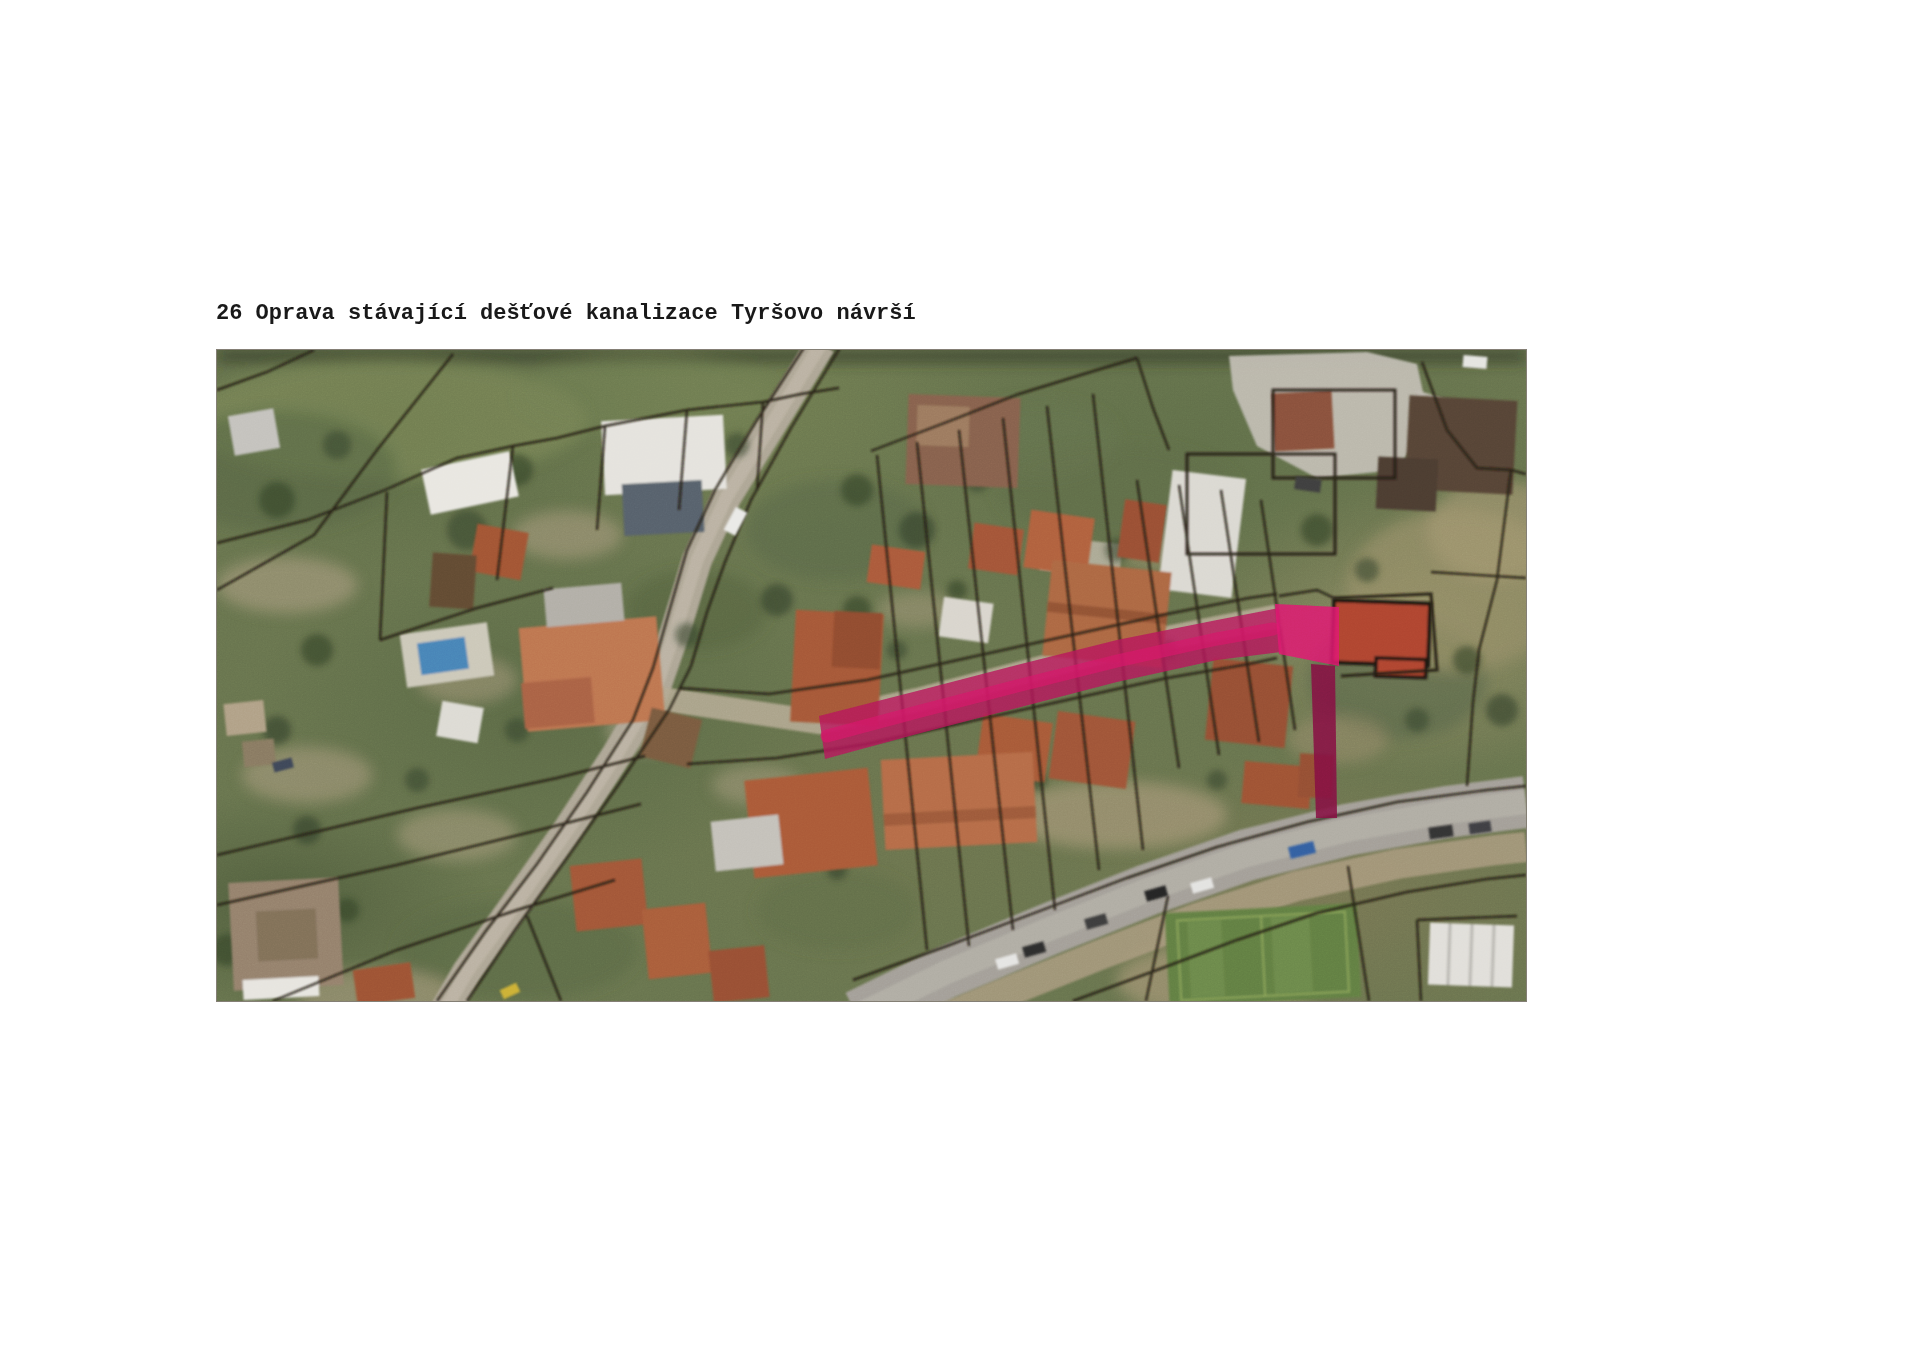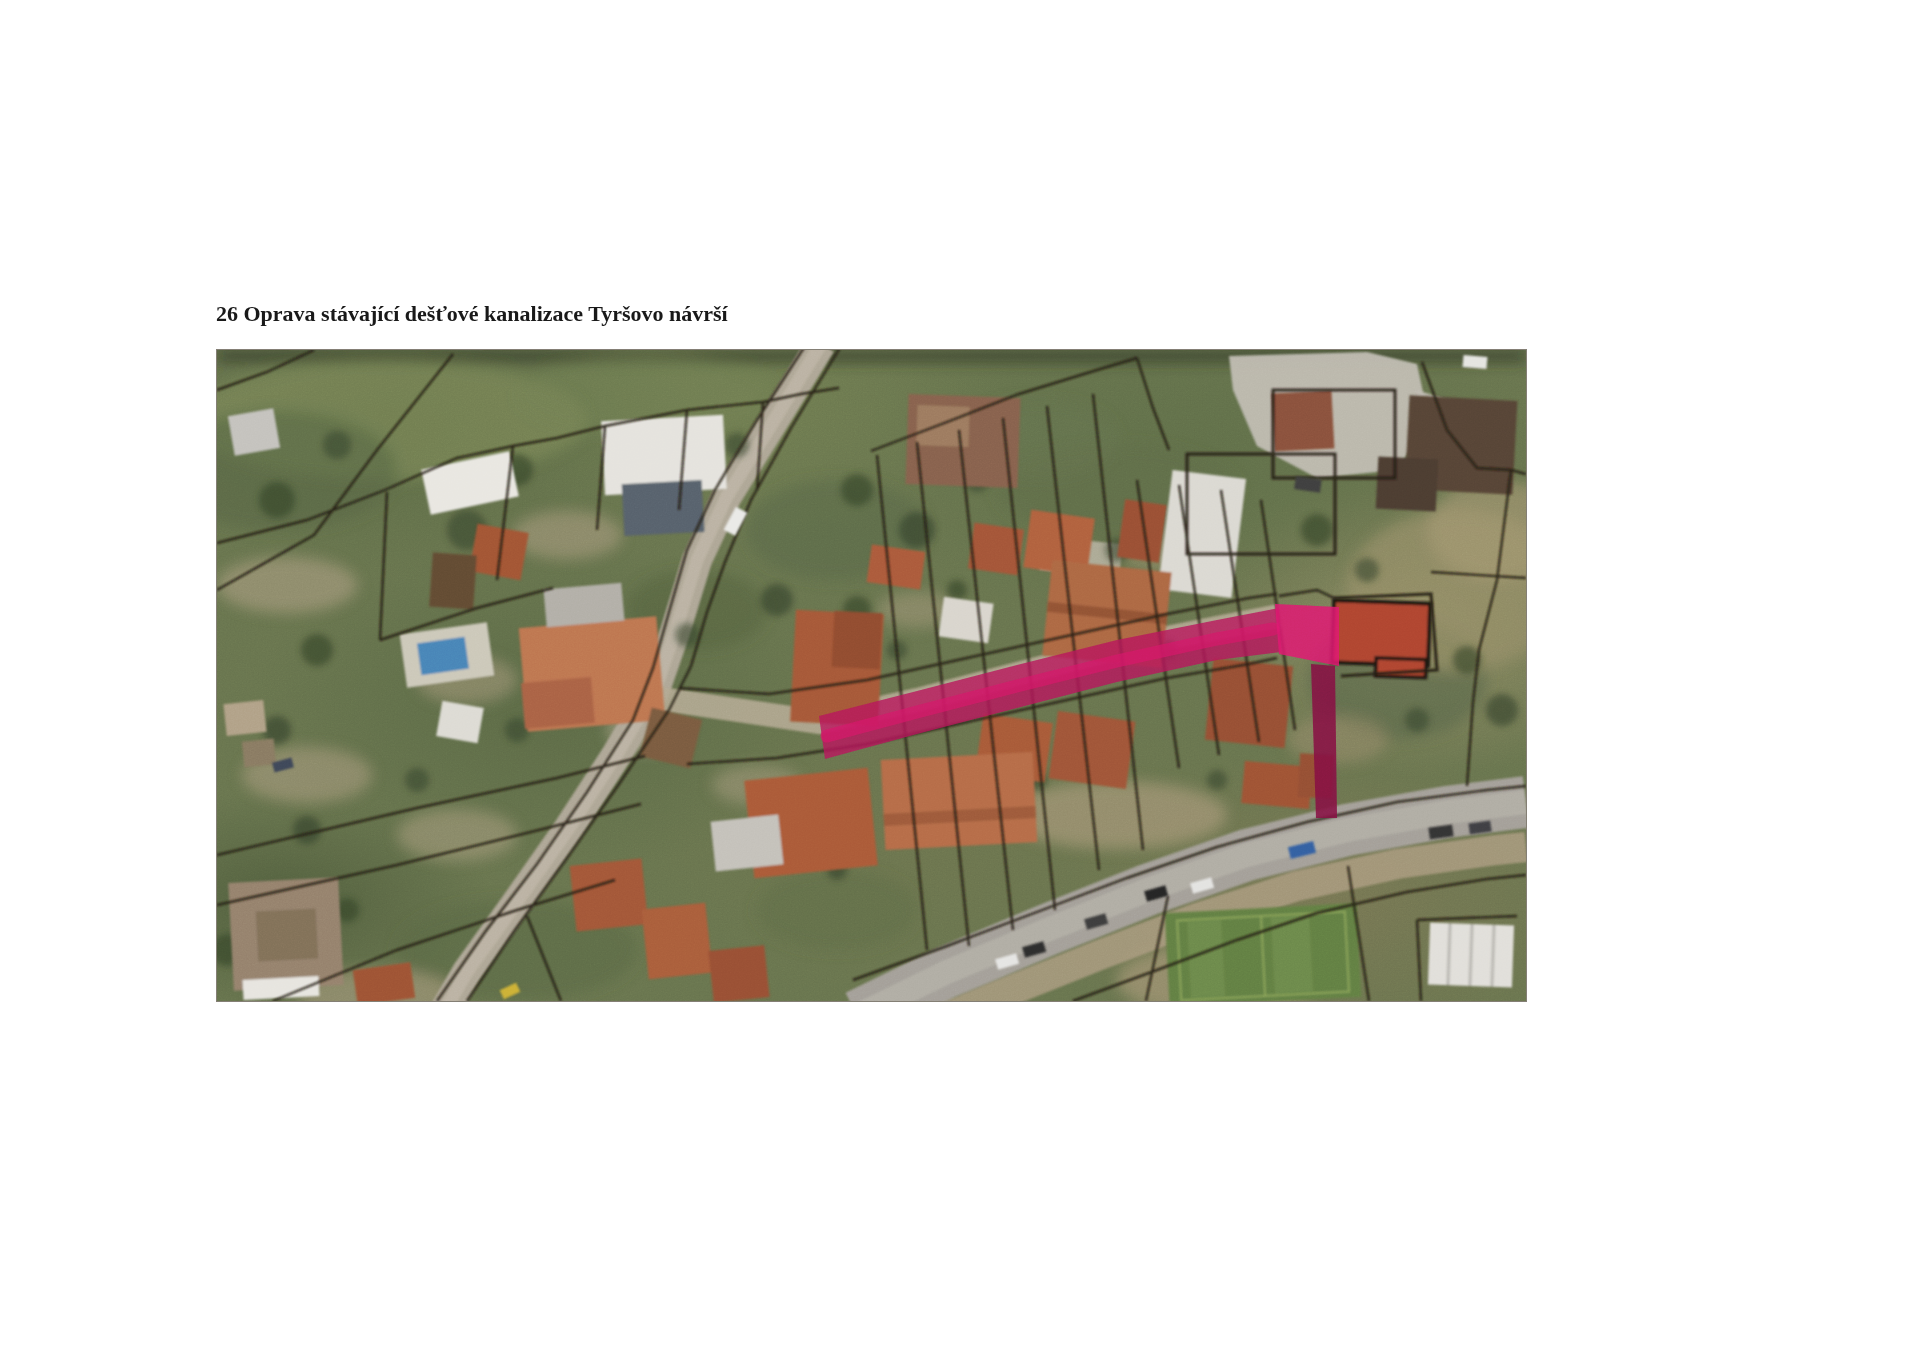--- a/index.html
+++ b/index.html
@@ -1,21 +1,21 @@
 <!DOCTYPE html>
 <html><head>
 <meta charset="utf-8">
 <style>
   html,body{margin:0;padding:0;background:#ffffff;}
   .page{
     position:relative;
     width:1920px;height:1358px;
     background:#ffffff;
     overflow:hidden;
-    font-family:Liberation Serif, serif;
+    font-family:Liberation Mono, monospace;
   }
   .doc-title{
     position:absolute;
     left:216px;top:301px;
     font-size:22px;
     font-weight:bold;
     color:#191919;
     letter-spacing:0px;
     white-space:nowrap;
   }

